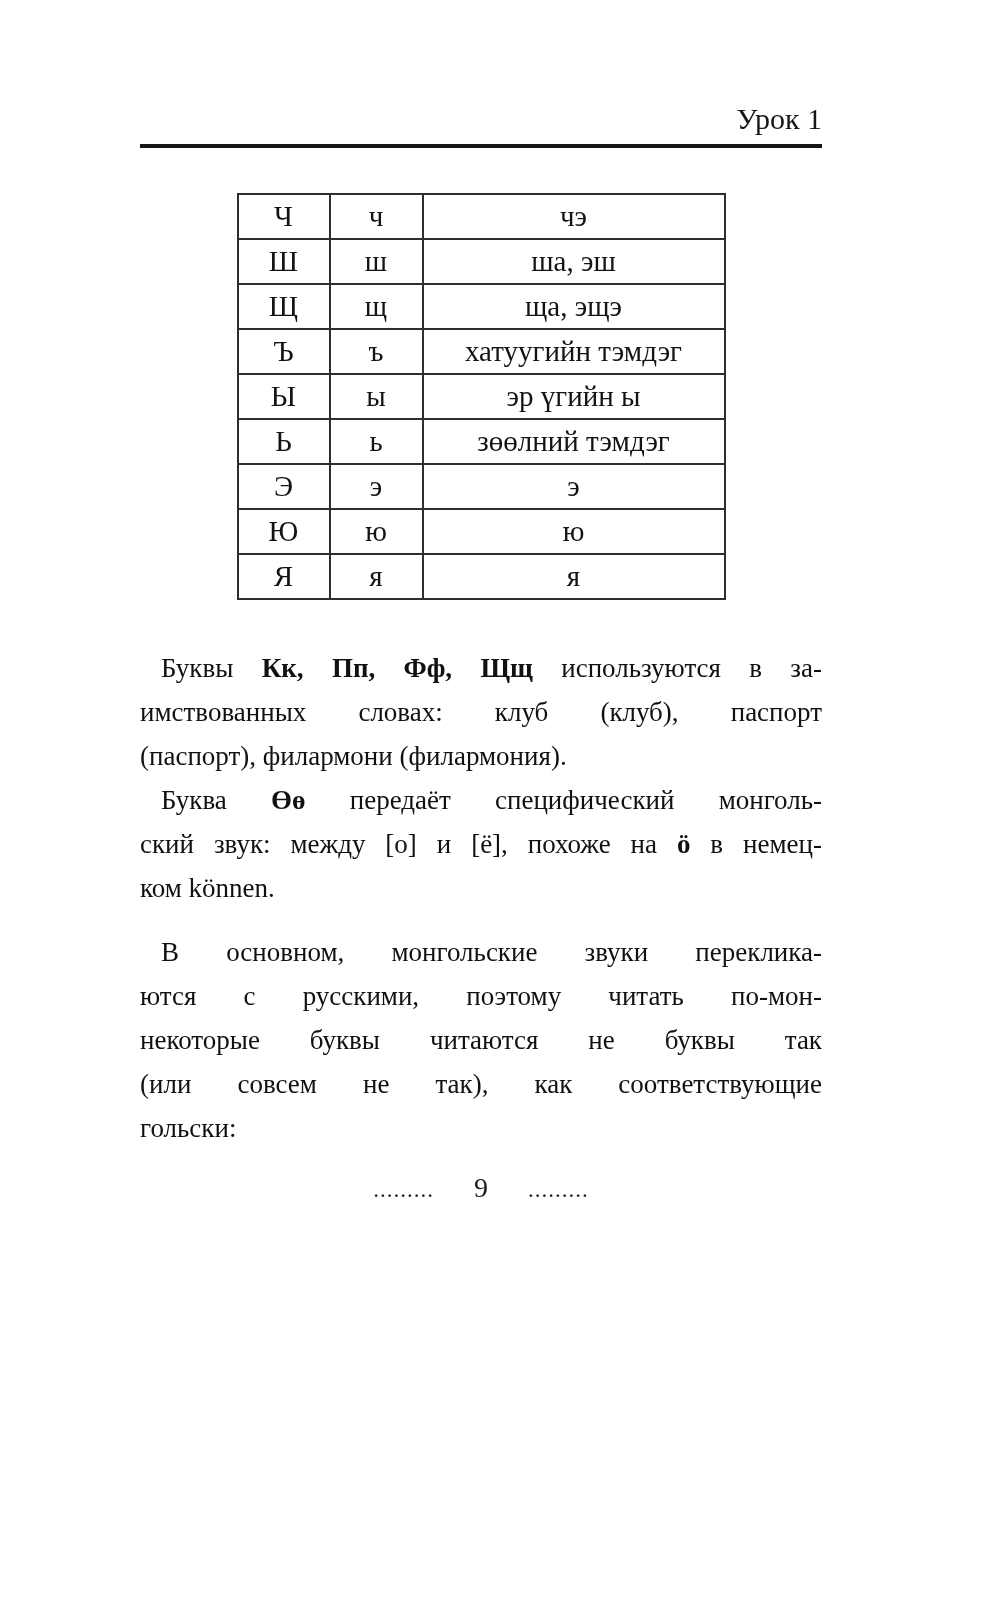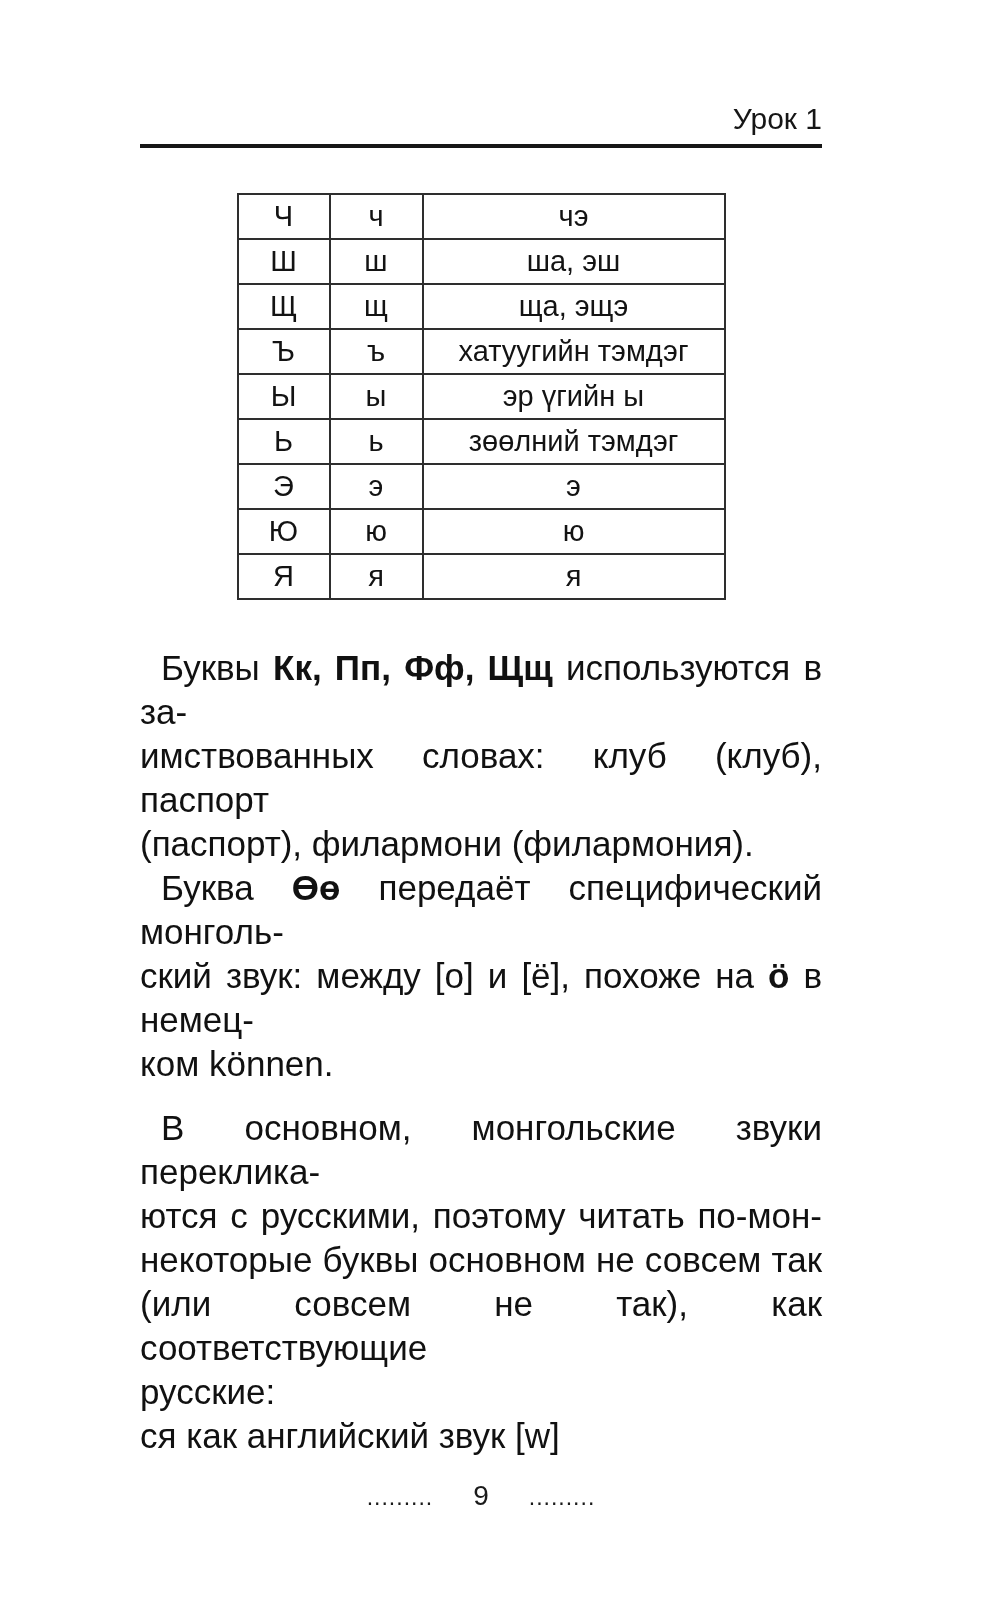--- a/index.html
+++ b/index.html
@@ -1,21 +1,21 @@
 <!DOCTYPE html>
 <html><head>
 <meta charset="utf-8">
 <style>
   html, body { margin: 0; padding: 0; background: #ffffff; }
   .page {
     position: relative;
     width: 1000px;
     height: 1616px;
     background: #ffffff;
-    font-family: Liberation Sans, sans-serif;
+    font-family: Liberation Serif, serif;
     color: #131313;
     overflow: hidden;
   }
   .content { padding: 0 178px 0 140px; }
 
   .running-head {
     padding-top: 103px;
     text-align: right;
     font-size: 30px;
     line-height: 32px;
@@ -37,21 +37,21 @@
     vertical-align: middle;
     height: 43px;
     padding: 0 4px;
     font-size: 29px;
     color: #131313;
   }
   td.c1 { width: 82px; font-size: 31px; }
   td.c2 { width: 83px; font-size: 29px; }
   td.c3 { width: 292px; }
 
-  .bodytext { font-size: 35px; line-height: 44px; color: #111111; }
+  .bodytext { font-size: 27px; line-height: 44px; color: #111111; }
   .para { margin: 0; }
   .p1 { margin-top: 46px; }
   .p4 { margin-top: 20px; }
   .line { min-height: 44px; }
   .justify { text-align: justify; text-align-last: justify; }
   .indent { text-indent: 21px; }
   .indent-sm { text-indent: 12px; }
   .line b { font-weight: bold; }
 
   .footer {
@@ -140,27 +140,26 @@
       <div class="para">
         <div class="line justify indent"><span>Буква </span><b>Өө</b><span> передаёт специфический монголь-</span></div>
         <div class="line justify"><span>ский звук: между [о] и [ё], похоже на </span><b>ö</b><span> в немец-</span></div>
         <div class="line">ком können.</div>
       </div>
 
 
       <div class="para p4">
         <div class="line justify indent">В основном, монгольские звуки переклика-</div>
         <div class="line justify">ются с русскими, поэтому читать по-мон-</div>
-        <div class="line justify">некоторые буквы основном не совсем так</div>
+        <div class="line justify">некоторые буквы читаются не буквы так</div>
         <div class="line justify">(или совсем не так), как соответствующие</div>
-        <div class="line">русские:</div>
+        <div class="line">гольски:</div>
       </div>
 
       <div class="para">
-        <div class="line">ся как английский звук [w]</div>
       </div>
 
     </div>
 
     <div class="footer">
       <span class="dots">.........</span><span class="num">9</span><span class="dots">.........</span>
     </div>
 
   </div>
 </div>

